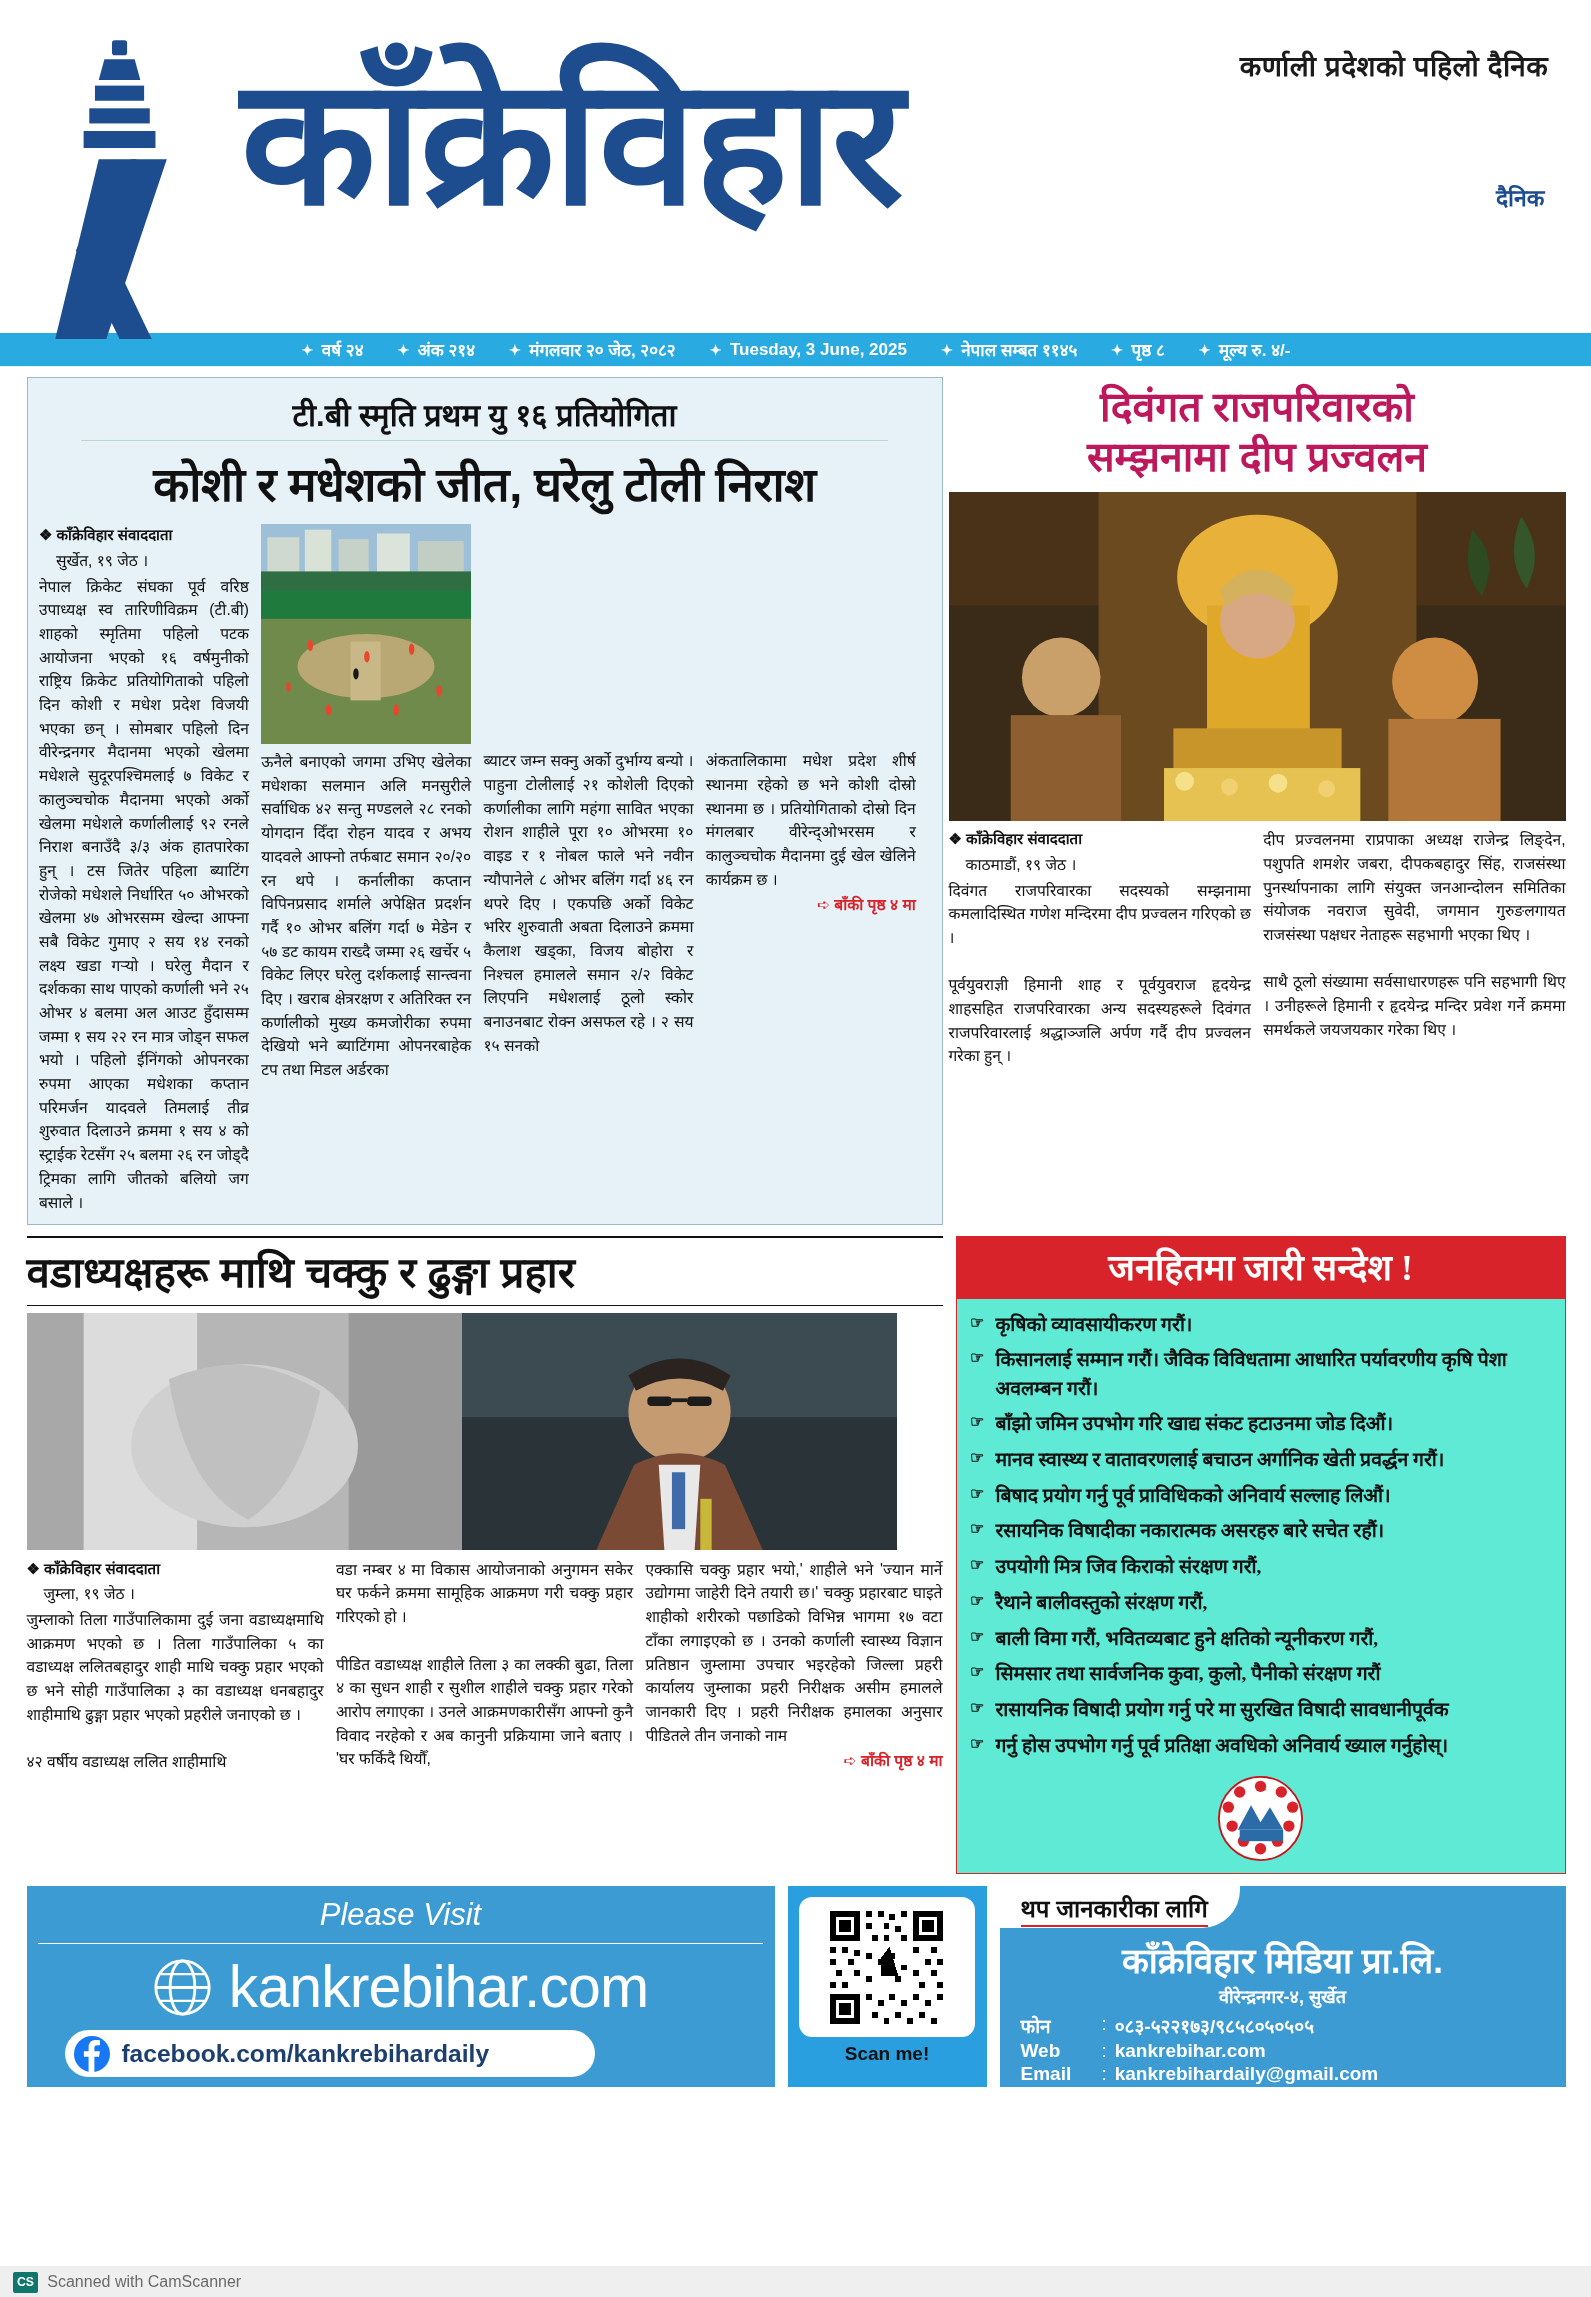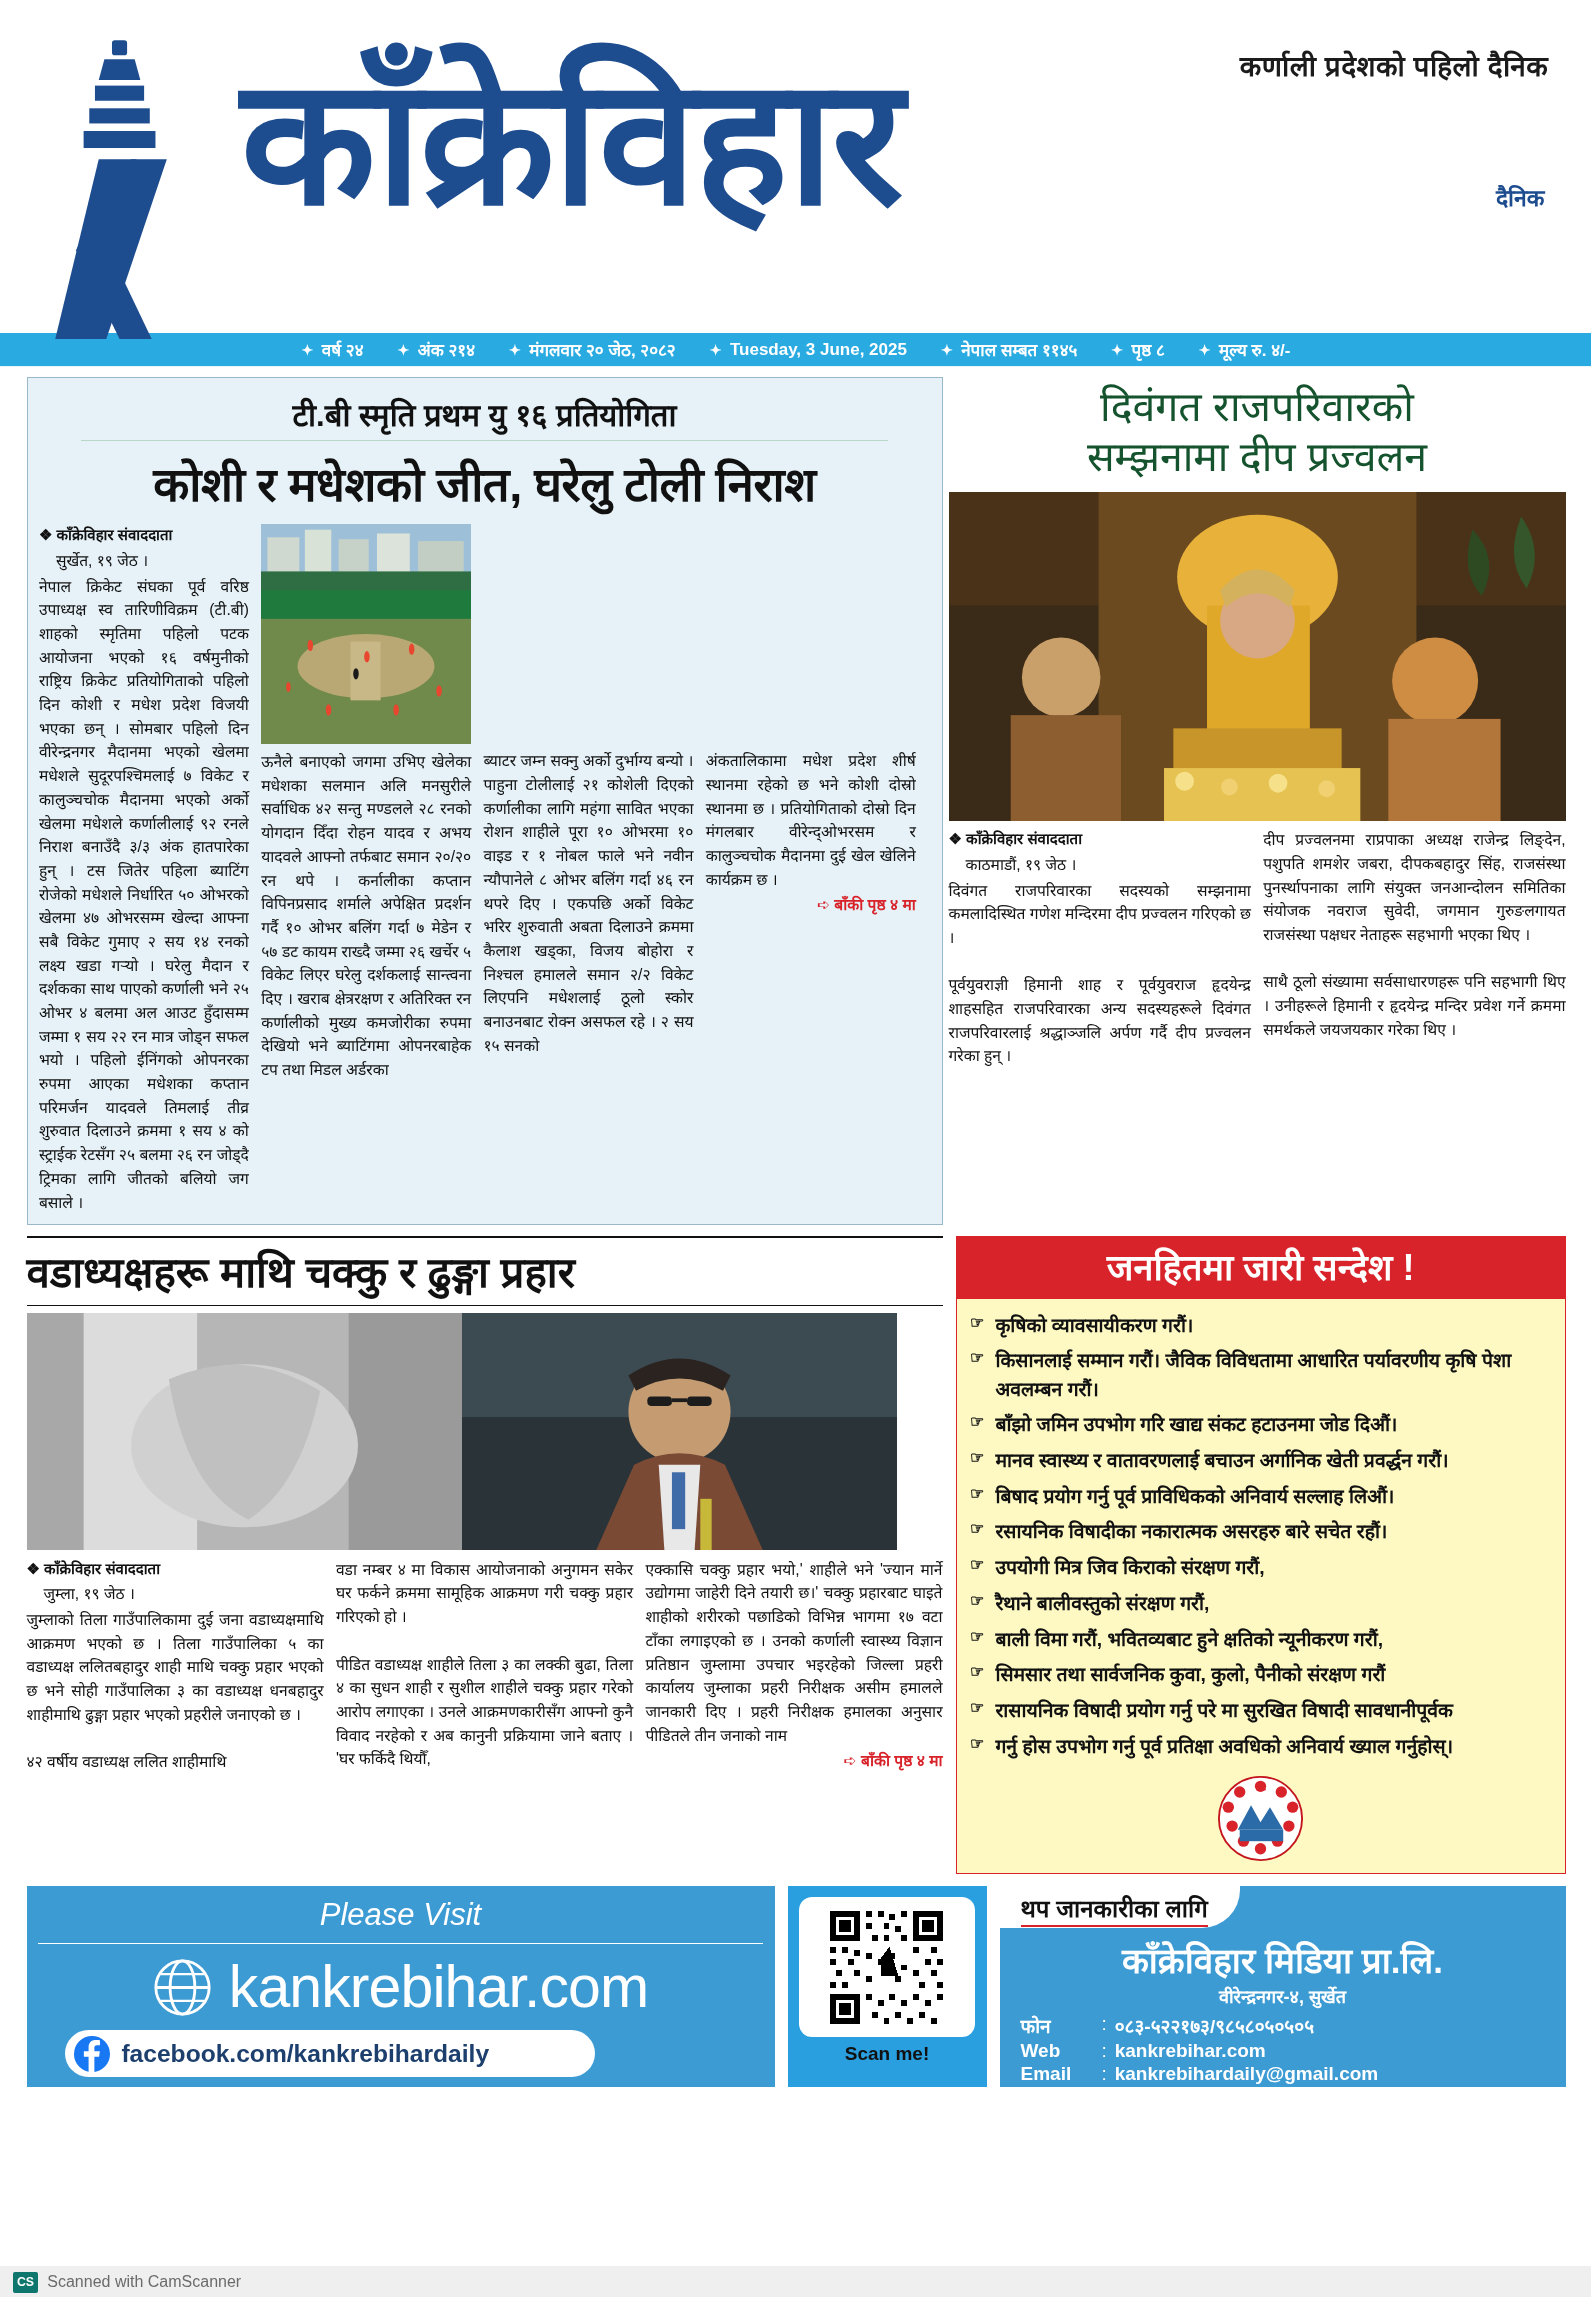--- a/index.html
+++ b/index.html
@@ -65,43 +65,43 @@
   .lead-col.c1 { width: 210px; flex: 0 0 210px; }
   .lead-col.c2 { width: 210px; flex: 0 0 210px; }
   .lead-col.c3 { width: 210px; flex: 0 0 210px; }
   .lead-col.c4 { width: 210px; flex: 0 0 210px; }
   .byline { font-weight: 700; font-size: 15px; margin-bottom: 1.9px; }
   .dateline { font-size: 15.6px; margin-bottom: 1.9px; padding-left: 17px; }
   .lead-photo { width: 100%; height: 220px; margin-bottom: 5.7px; display: block; }
 
   
   .right-head {
-    font-size: 41px; font-weight: 400; line-height: 1.22; text-align: center;
-    color: #14532d; padding: 5.7px 3.8px 9.5px 3.8px;
+    font-size: 41px; font-weight: 700; line-height: 1.22; text-align: center;
+    color: #be185d; padding: 5.7px 3.8px 9.5px 3.8px;
   }
   .right-photo { width: 100%; height: 329px; display: block; margin-bottom: 7.6px; }
   .right-body { display: flex; gap: 12.3px; }
   .right-col { flex: 1; font-size: 15.6px; line-height: 1.52; text-align: justify; color: #111; }
 
   
   .mid-area { display: flex; gap: 13.2px; margin-top: 11.4px; }
   .mid-left { width: 916px; flex: 0 0 916px; }
   .mid-right { flex: 1; }
   .sec-head {
     font-size: 42px; font-weight: 700; text-align: left; color: #111;
     border-top: 2.8px solid #111; border-bottom: 1.9px solid #111;
     padding: 3.8px 0 5.7px 0;
   }
   .mid-photo-row { display: flex; gap: 0; margin-top: 7.6px; }
   .mid-photo { width: 435px; height: 237px; display: block; }
   .mid-body { display: flex; gap: 12.3px; margin-top: 7.6px; }
   .mid-col { flex: 1; font-size: 15.6px; line-height: 1.52; text-align: justify; color: #111; }
 
   
-  .ad-box { border: 1.9px solid #d8232a; background: #fef9c3; }
+  .ad-box { border: 1.9px solid #d8232a; background: #5eead4; font-family: Liberation Serif, serif; }
   .ad-head {
     background: #d8232a; color: #fff; font-size: 36px; font-weight: 700;
     text-align: center; padding: 4.7px 0 8.5px 0;
   }
   .ad-list { padding: 11.4px 13.2px 3.8px 13.2px; }
   .ad-item { display: flex; gap: 8.5px; font-size: 19.4px; line-height: 1.45; color: #111; margin-bottom: 7.6px; font-weight: 600; }
   .ad-item .hand { flex: 0 0 17px; font-size: 16px; color: #111; }
   .ad-footer { display: flex; align-items: center; justify-content: center; gap: 11.4px; padding: 3.8px 9.5px 11.4px 9.5px; }
   .emblem { width: 87px; height: 87px; flex: 0 0 87px; }
   .ad-gov { text-align: center; color: #d8232a; }

